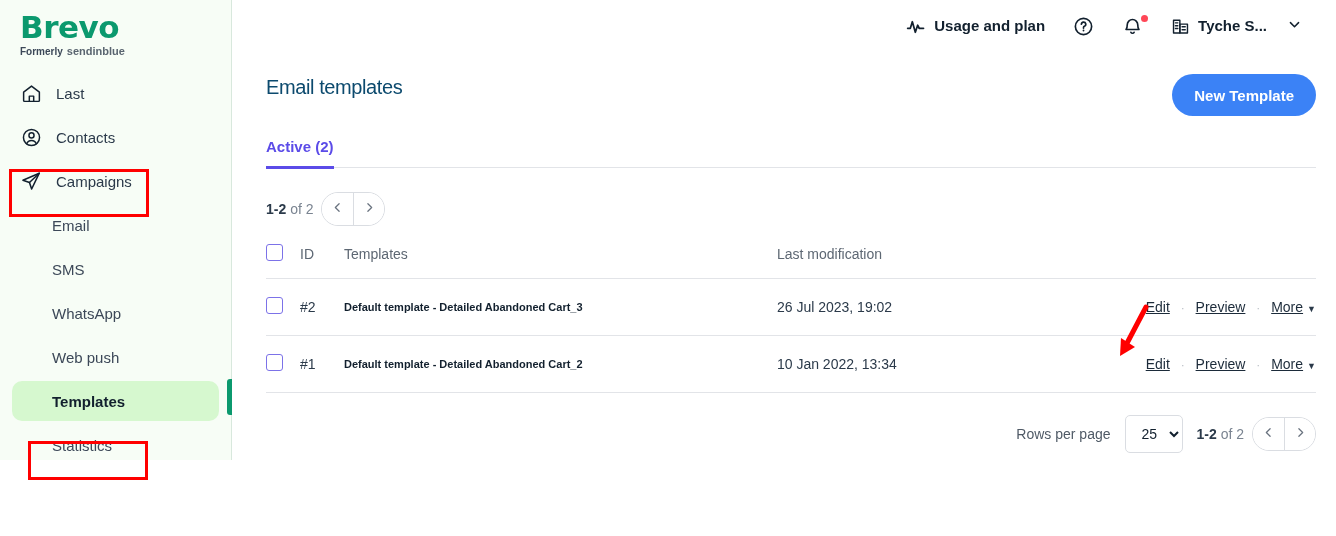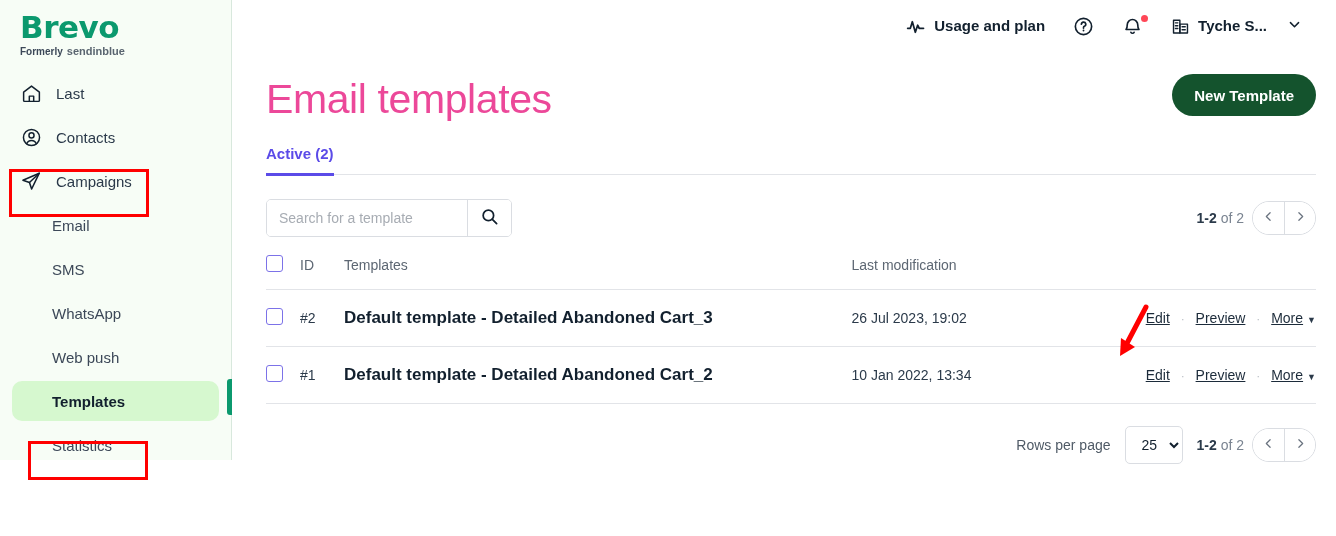--- a/index.html
+++ b/index.html
@@ -74,25 +74,25 @@
   }
   .icon-btn { padding: 0 14px; cursor: pointer; display: flex; align-items: center; position: relative; }
   .bell-dot {
     position: absolute; top: -1px; right: 9px;
     width: 7px; height: 7px; border-radius: 50%; background: #FF4757;
   }
 
   .content { padding: 0 20px 0 34px; }
   .page-head { display: flex; align-items: flex-start; justify-content: space-between; }
   h1 {
-    font-size: 41px; font-weight: normal; color: #ec4899;
+    font-size: 20px; font-weight: normal; color: #0c4a6e;
     letter-spacing: -0.4px; padding-top: 20px;
   }
   .new-btn {
-    background: #14532d; color: #fff; border: none;
+    background: #3b82f6; color: #fff; border: none;
     border-radius: 22px; height: 42px; padding: 0 22px;
     font-size: 15px; font-weight: bold; cursor: pointer;
     margin-top: 18px; font-family: "Liberation Sans", sans-serif;
   }
 
   .tabs { display: flex; gap: 0; margin-top: 22px; border-bottom: 1px solid #E2E4E8; }
   .tab {
     font-size: 15px; font-weight: bold; color: #4F5A66;
     padding: 0 18px 13px 18px; cursor: pointer;
     position: relative; margin-bottom: -1px;
@@ -129,21 +129,21 @@
   .pager-btn + .pager-btn { border-left: 1px solid #DADDE2; }
 
   table { width: 100%; border-collapse: collapse; margin-top: 18px; }
   th {
     text-align: left; font-size: 14px; font-weight: normal; color: #5D6773;
     padding: 0 0 14px 0; border-bottom: 1px solid #E2E4E8;
   }
   td { padding: 18px 0; border-bottom: 1px solid #E2E4E8; font-size: 14px; color: #2B3A4A; vertical-align: middle; }
   .c-check { width: 34px; }
   .c-id { width: 44px; font-size: 14px; }
-  .c-name { font-weight: bold; font-size: 17px; color: #12202E; margin-left: 27px; }
+  .c-name { font-weight: bold; font-size: 11px; color: #12202E; margin-left: 27px; }
   .c-date { width: 230px; }
   .c-act { text-align: right; white-space: nowrap; }
   .cb {
     width: 17px; height: 17px; border: 1.5px solid #7C72E8; border-radius: 3px;
     background: #fff; display: inline-block; cursor: pointer;
   }
   .act-link {
     color: #1C2B3A; text-decoration: underline; font-size: 14px; cursor: pointer;
   }
   .dot-sep { color: #B9BEC5; margin: 0 7px; font-size: 12px; }
@@ -287,31 +287,20 @@
       <div class="page-head">
         <h1>Email templates</h1>
         <button class="new-btn">New Template</button>
       </div>
 
       <div class="tabs">
         <div class="tab active">Active (2)</div>
       </div>
 
       <div class="toolbar">
-        <div class="search-wrap">
-          <input class="search-input" type="text" placeholder="Search for a template" style="">
-          <button class="search-btn">
-            <span>
-              <svg width="19" height="19" viewBox="0 0 24 24" fill="none" stroke="#12202E" stroke-width="2.2" stroke-linecap="round">
-                <circle cx="10.6" cy="10.6" r="6.6"></circle>
-                <path d="M15.6 15.6 21 21"></path>
-              </svg>
-            </span>
-          </button>
-        </div>
 
         <div class="pager">
           <div class="pager-count">
             <b>1-2</b>
             <span>of 2</span>
           </div>
           <div class="pager-btns">
             <button class="pager-btn">
               <span>
                 <svg width="13" height="13" viewBox="0 0 24 24" fill="none" stroke="#6B7480" stroke-width="2.3" stroke-linecap="round" stroke-linejoin="round">

